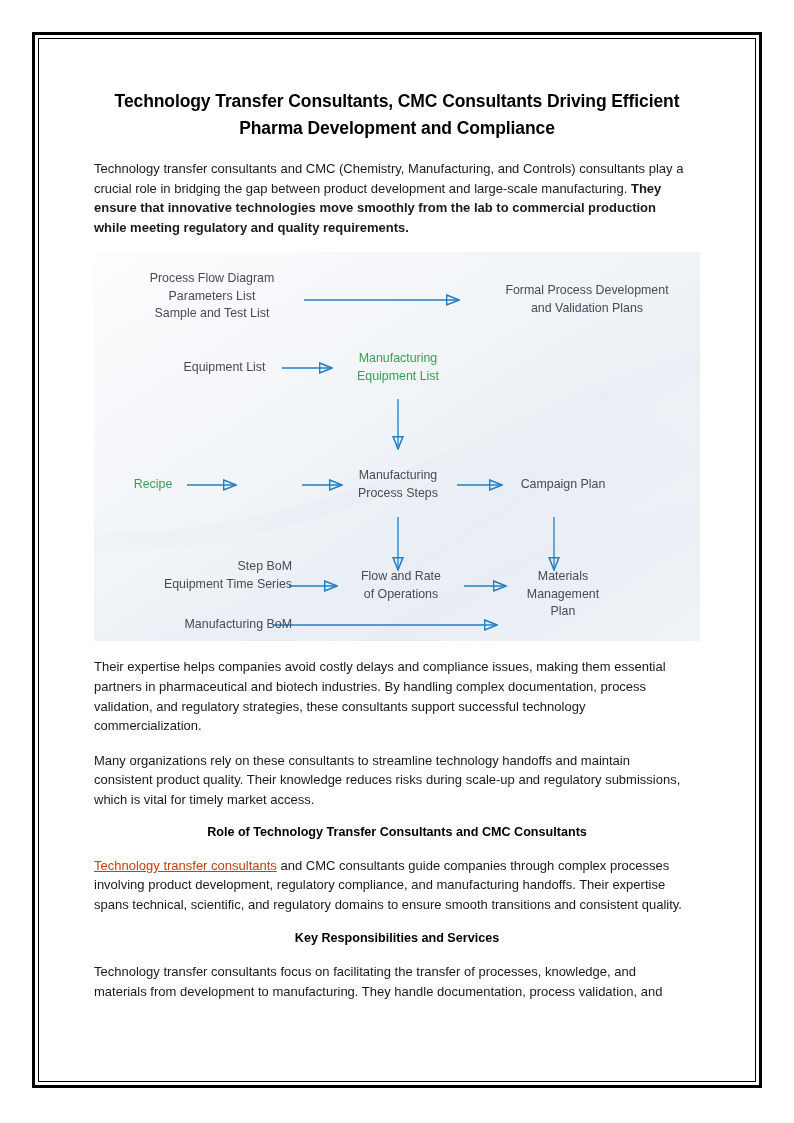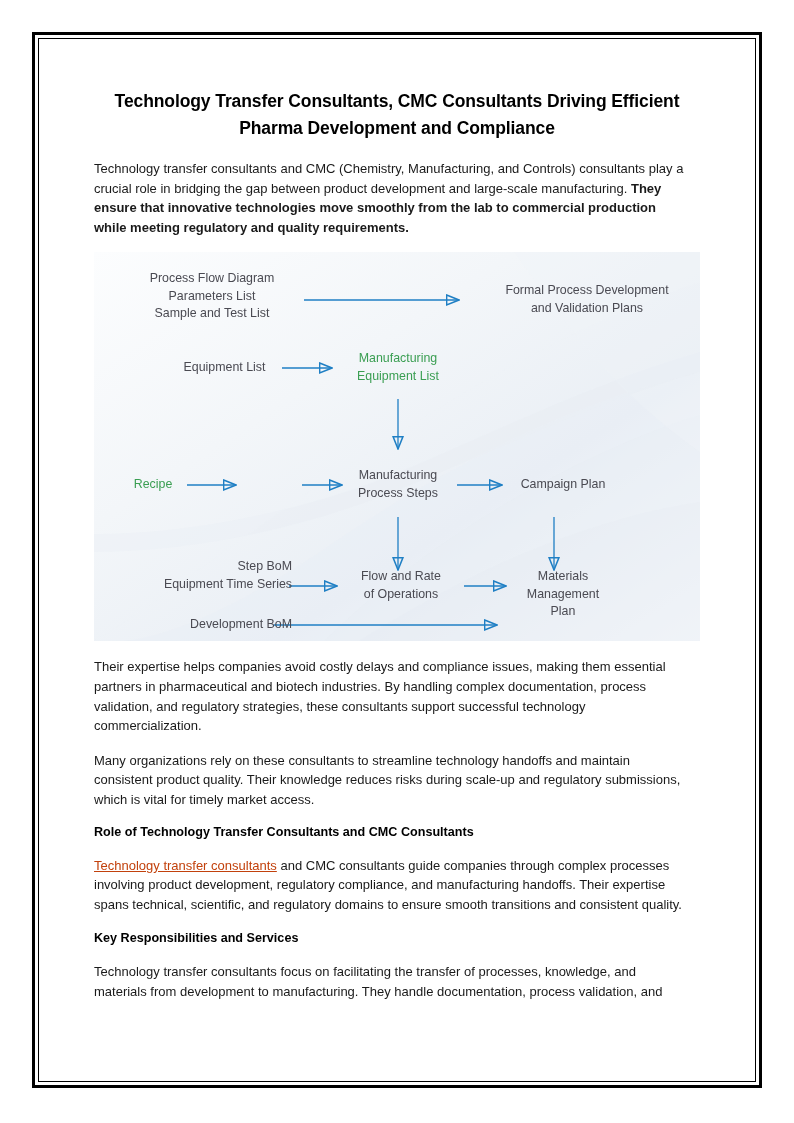--- a/index.html
+++ b/index.html
@@ -68,20 +68,21 @@
 
   .b { font-weight: bold; }
 
   h2.section-head {
     font-family: "Liberation Sans", sans-serif;
     font-size: 12.6px;
     line-height: 19px;
     font-weight: bold;
     color: #000000;
     margin: 0 0 14px 0;
+    text-align: center;
   }
 
   a.inline-link {
     color: #c2410c;
     text-decoration: underline;
   }
 
   
   .diagram-wrap {
     position: relative;
@@ -196,21 +197,21 @@
     <div class="dlabel lalign" style="left:48px; top:306px; width:150px;">Step BoM
 Equipment Time Series</div>
 
     <div class="dlabel" style="left:248px; top:316px; width:118px;">Flow and Rate
 of Operations</div>
 
     <div class="dlabel" style="left:410px; top:316px; width:118px;">Materials
 Management
 Plan</div>
 
-    <div class="dlabel lalign" style="left:48px; top:364px; width:150px;">Development BoM</div>
+    <div class="dlabel lalign" style="left:48px; top:364px; width:150px;">Manufacturing BoM</div>
   </div>
 
   <p class="body-text">Their expertise helps companies avoid costly delays and compliance issues, making them essential partners in pharmaceutical and biotech industries. By handling complex documentation, process validation, and regulatory strategies, these consultants support successful technology commercialization.</p>
 
   <p class="body-text tight">Many organizations rely on these consultants to streamline technology handoffs and maintain consistent product quality. Their knowledge reduces risks during scale-up and regulatory submissions, which is vital for timely market access.</p>
 
   <h2 class="section-head">Role of Technology Transfer Consultants and CMC Consultants</h2>
 
   <p class="body-text"><a class="inline-link" href="#">Technology transfer consultants</a><span> and CMC consultants guide companies through complex processes involving product development, regulatory compliance, and manufacturing handoffs. Their expertise spans technical, scientific, and regulatory domains to ensure smooth transitions and consistent quality.</span></p>
 

